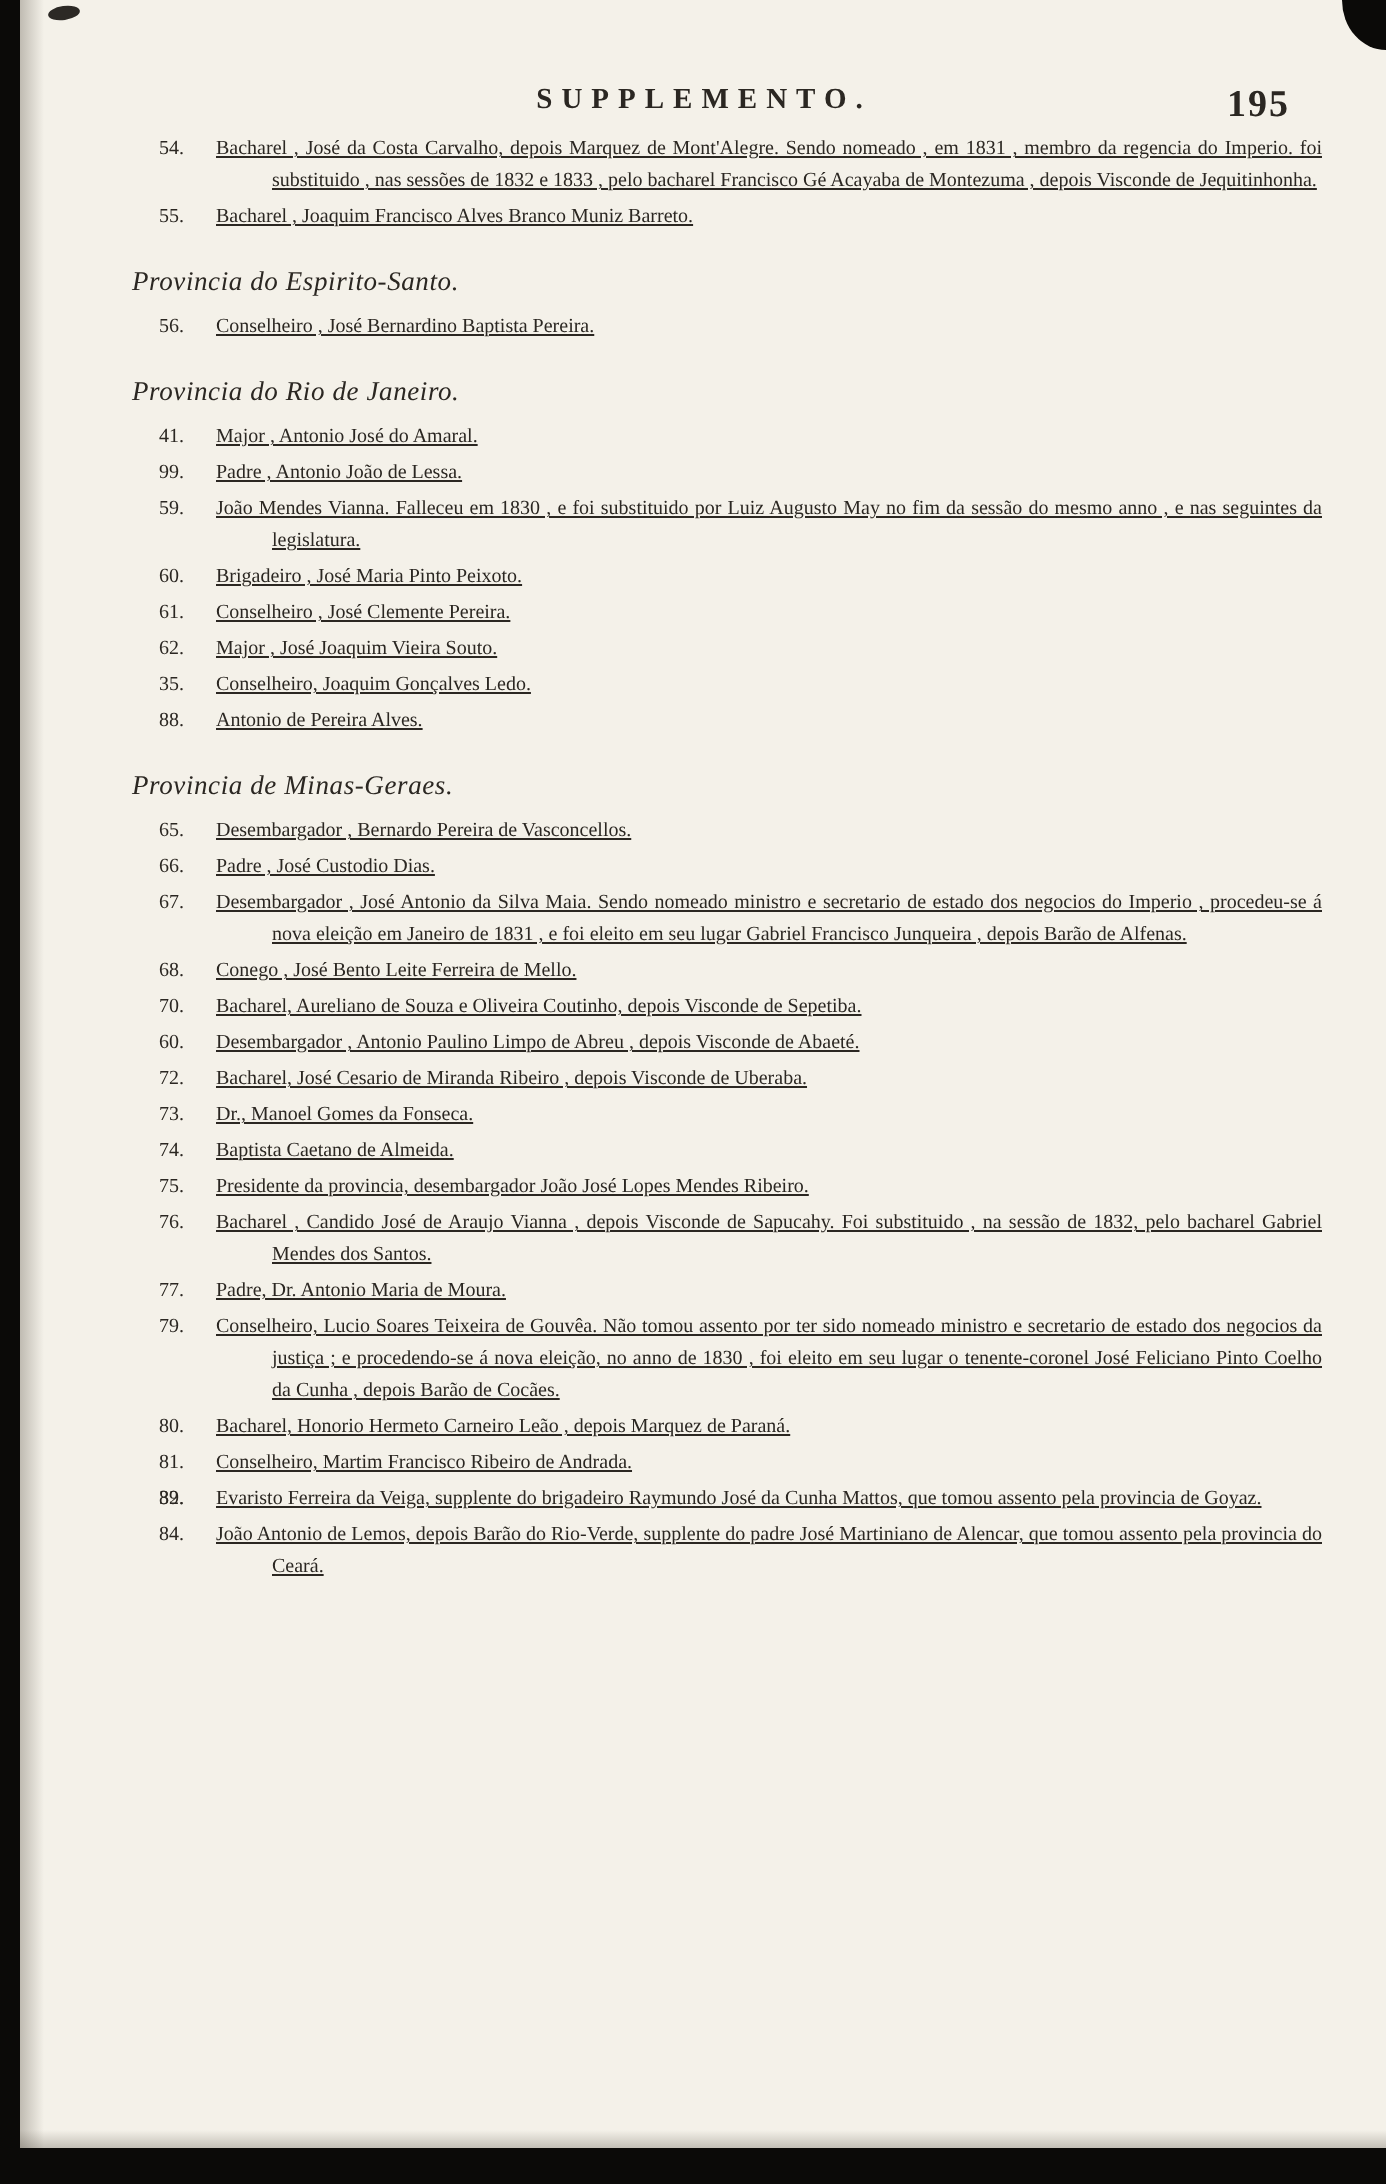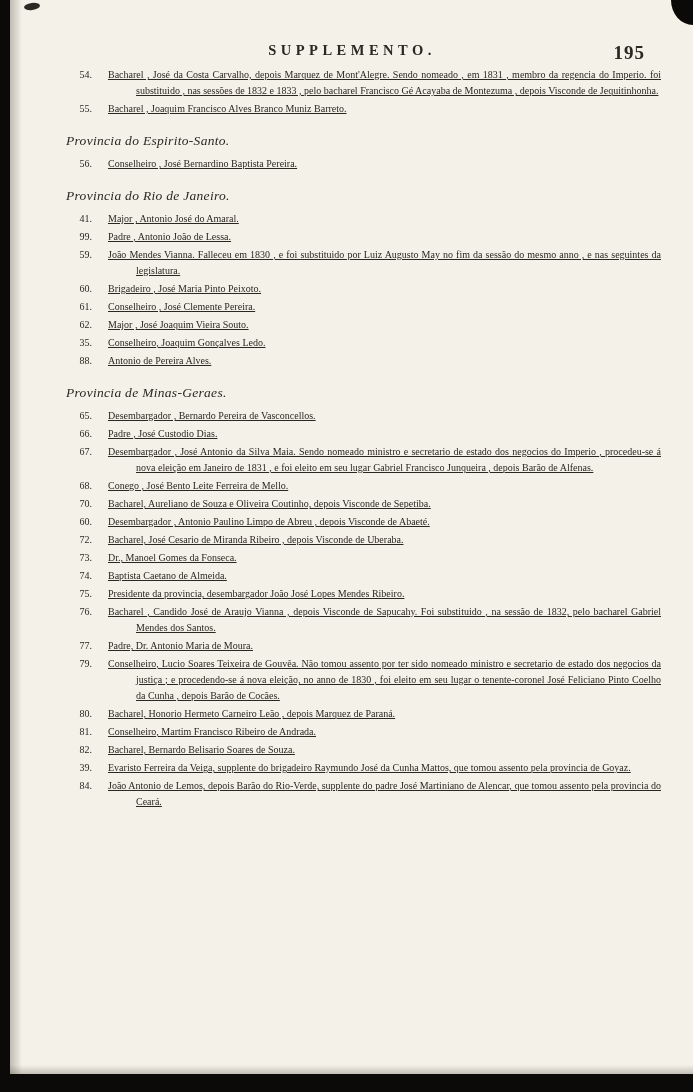--- a/index.html
+++ b/index.html
@@ -141,18 +141,18 @@
       <div class="item"><span class="num">60.</span><span>Desembargador , Antonio Paulino Limpo de Abreu , depois Visconde de Abaeté.</span></div>
       <div class="item"><span class="num">72.</span><span>Bacharel, José Cesario de Miranda Ribeiro , depois Visconde de Uberaba.</span></div>
       <div class="item"><span class="num">73.</span><span>Dr., Manoel Gomes da Fonseca.</span></div>
       <div class="item"><span class="num">74.</span><span>Baptista Caetano de Almeida.</span></div>
       <div class="item"><span class="num">75.</span><span>Presidente da provincia, desembargador João José Lopes Mendes Ribeiro.</span></div>
       <div class="item"><span class="num">76.</span><span>Bacharel , Candido José de Araujo Vianna , depois Visconde de Sapucahy. Foi substituido , na sessão de 1832, pelo bacharel Gabriel Mendes dos Santos.</span></div>
       <div class="item"><span class="num">77.</span><span>Padre, Dr. Antonio Maria de Moura.</span></div>
       <div class="item"><span class="num">79.</span><span>Conselheiro, Lucio Soares Teixeira de Gouvêa. Não tomou assento por ter sido nomeado ministro e secretario de estado dos negocios da justiça ; e procedendo-se á nova eleição, no anno de 1830 , foi eleito em seu lugar o tenente-coronel José Feliciano Pinto Coelho da Cunha , depois Barão de Cocães.</span></div>
       <div class="item"><span class="num">80.</span><span>Bacharel, Honorio Hermeto Carneiro Leão , depois Marquez de Paraná.</span></div>
       <div class="item"><span class="num">81.</span><span>Conselheiro, Martim Francisco Ribeiro de Andrada.</span></div>
-      <div class="item"><span class="num">82.</span><span>Bacharel, Bernardo Belisario Soares de Souza.</span></div>
+      <div class="item"><span class="num">82.</span></div>
       <div class="item"><span class="num">39.</span><span>Evaristo Ferreira da Veiga, supplente do brigadeiro Raymundo José da Cunha Mattos, que tomou assento pela provincia de Goyaz.</span></div>
       <div class="item"><span class="num">84.</span><span>João Antonio de Lemos, depois Barão do Rio-Verde, supplente do padre José Martiniano de Alencar, que tomou assento pela provincia do Ceará.</span></div>
     </div>
 
 </div>
 
 </body></html>

